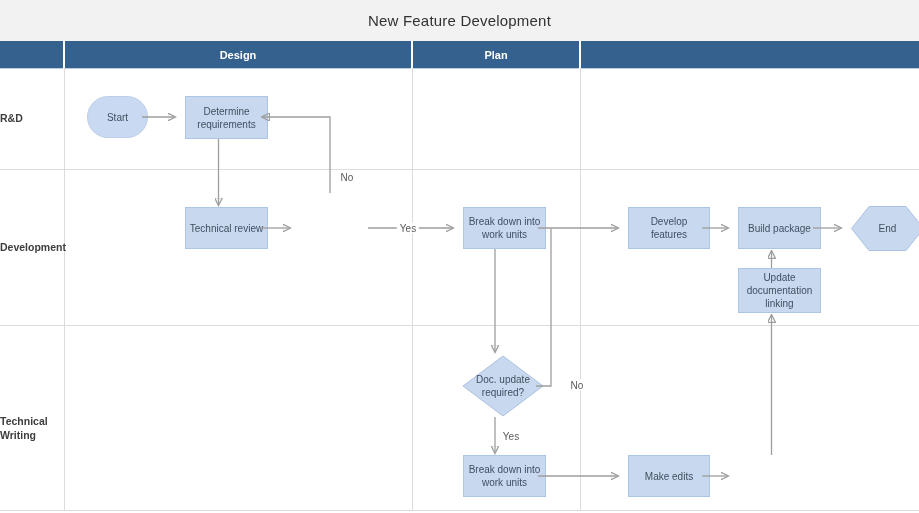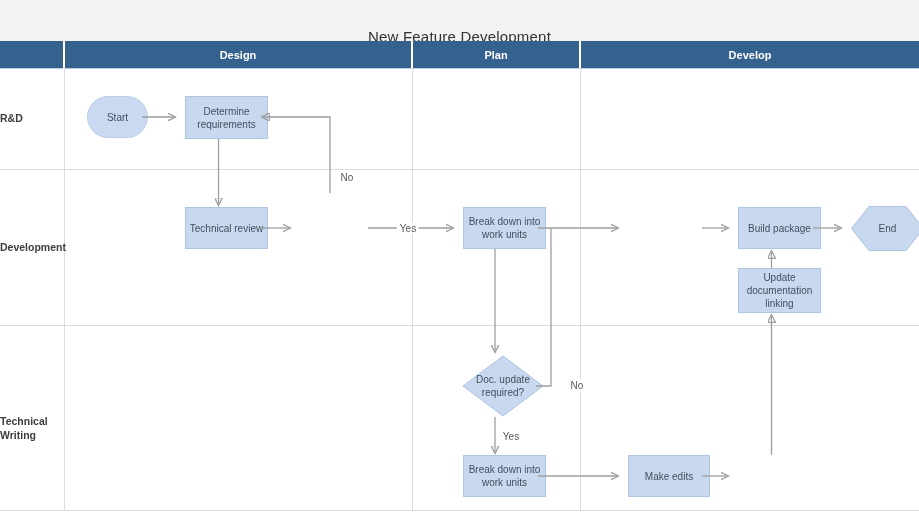--- a/index.html
+++ b/index.html
@@ -6,21 +6,21 @@
   .stage{
     position:relative;width:919px;height:513px;overflow:hidden;
     font-family:"Liberation Sans",sans-serif;background:#ffffff;
     -webkit-font-smoothing:antialiased;
   }
   
   .title-band{position:absolute;left:0;top:0;width:919px;height:41px;background:#f1f2f1;}
   .diagram-title{
     position:absolute;left:0;top:0;width:919px;height:41px;
     display:flex;align-items:center;justify-content:center;
-    font-size:15px;color:#323232;letter-spacing:.2px;margin-top:16px;
+    font-size:15px;color:#323232;letter-spacing:.2px;
   }
   .header-band{position:absolute;left:0;top:41px;width:919px;height:27px;background:#35618f;border-bottom:1px solid #b9cfdd;}
   .phase-cell{
     position:absolute;top:41px;height:27px;display:flex;align-items:center;justify-content:center;
     color:#ffffff;font-size:11px;font-weight:bold;
   }
   .phase-design{left:65px;width:346px;}
   .phase-plan{left:413px;width:166px;}
   .phase-develop{left:581px;width:338px;}
   .header-sep{position:absolute;top:41px;width:2px;height:28px;background:#ffffff;}
@@ -55,21 +55,20 @@
 <body>
 
 <div class="stage">
 
   <div class="title-band"></div>
   <div class="diagram-title">New Feature Development</div>
 
   <div class="header-band"></div>
   <div class="phase-cell phase-design">Design</div>
   <div class="phase-cell phase-plan">Plan</div>
-  <div class="phase-cell phase-develop">Develop</div>
   <div class="header-sep" style="left:63px"></div>
   <div class="header-sep" style="left:411px"></div>
   <div class="header-sep" style="left:579px"></div>
 
   <div class="vline" style="left:64px"></div>
   <div class="vline" style="left:412px"></div>
   <div class="vline" style="left:580px"></div>
   <div class="hline" style="top:169px"></div>
   <div class="hline" style="top:325px"></div>
   <div class="hline" style="top:510px"></div>
@@ -118,20 +117,23 @@
 
     <div class="node node-rect" style="left:177px;top:207px;width:83px;height:42px">
       <span class="nlabel">Technical review</span>
     </div>
 
 
     <div class="node node-rect" style="left:455px;top:207px;width:83px;height:42px">
       <span class="nlabel">Break down into work units</span>
     </div>
 
+    <div class="node node-rect" style="left:620px;top:207px;width:82px;height:42px">
+      <span class="nlabel">Develop features</span>
+    </div>
 
     <div class="node node-rect" style="left:730px;top:207px;width:83px;height:42px">
       <span class="nlabel">Build package</span>
     </div>
 
     <div class="node" style="left:843px;top:206px;width:73px;height:45px">
       <svg class="shape-svg" viewBox="0 0 73 45" preserveAspectRatio="none">
         <polygon points="18,0.5 55,0.5 72.5,22.5 55,44.5 18,44.5 0.5,22.5"></polygon>
       </svg>
       <span class="nlabel">End</span>

